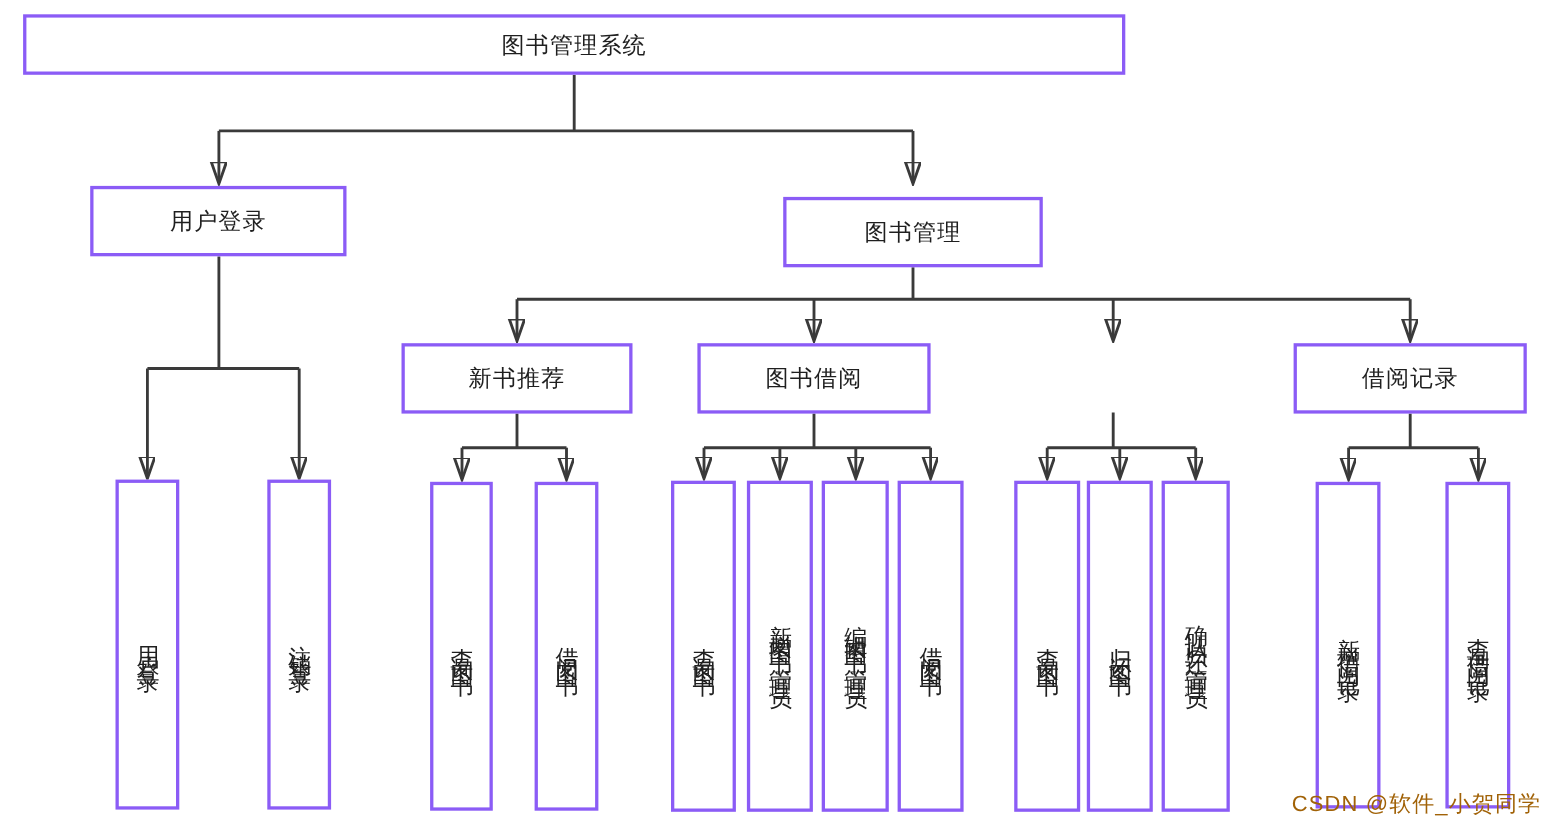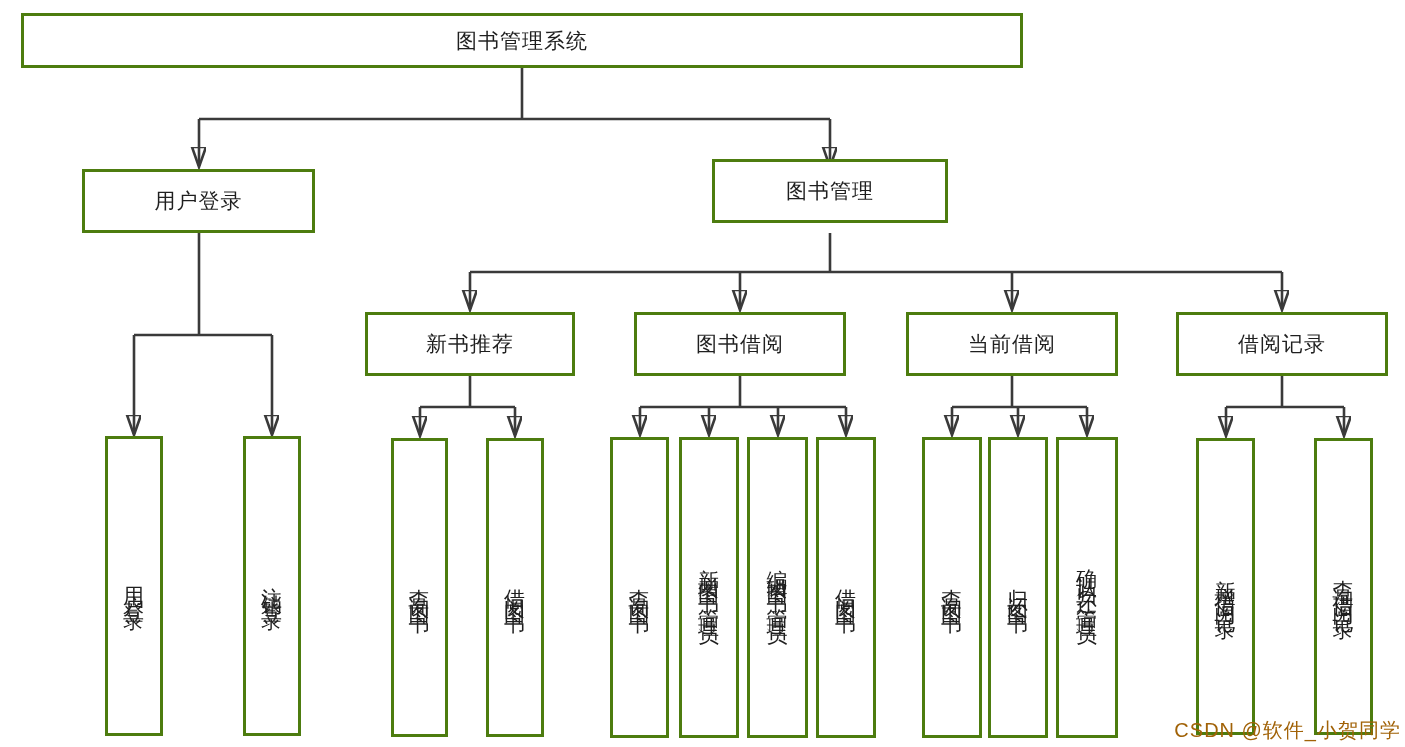--- a/index.html
+++ b/index.html
@@ -20,21 +20,21 @@
   .connectors path {
     stroke: #3a3a3a;
     stroke-width: 2.6;
     fill: none;
   }
   .connectors path.arrow { marker-end: url(#arrowhead); }
   .node {
     position: absolute;
     box-sizing: border-box;
     background: #ffffff;
-    border: 3px solid #4d7c0f;
+    border: 3px solid #8b5cf6;
     display: flex;
     align-items: center;
     justify-content: center;
     color: #1f1f1f;
     z-index: 2;
   }
   .node.h { font-size: 21px; letter-spacing: 1px; }
   .node.v span {
     writing-mode: vertical-rl;
     text-orientation: mixed;
@@ -109,25 +109,24 @@
     <g>
       <path d="M1282,375 L1282,407 M1226,407 L1344,407"></path>
       <path class="arrow" d="M1226,407 L1226,435"></path>
       <path class="arrow" d="M1344,407 L1344,435"></path>
     </g>
   </svg>
 
   <div class="node h" style="left:21px; top:13px; width:1002px; height:55px;">图书管理系统</div>
 
   <div class="node h" style="left:82px; top:169px; width:233px; height:64px;">用户登录</div>
-  <div class="node h" style="left:712px; top:159px; width:236px; height:64px;">图书管理</div>
+  <div class="node h" style="left:712px; top:179px; width:236px; height:64px;">图书管理</div>
 
   <div class="node h" style="left:365px; top:312px; width:210px; height:64px;">新书推荐</div>
   <div class="node h" style="left:634px; top:312px; width:212px; height:64px;">图书借阅</div>
-  <div class="node h" style="left:906px; top:312px; width:212px; height:64px;">当前借阅</div>
   <div class="node h" style="left:1176px; top:312px; width:212px; height:64px;">借阅记录</div>
 
   <div class="node v" style="left:105px; top:436px; width:58px; height:300px;">
     <span>用户登录</span>
   </div>
   <div class="node v" style="left:243px; top:436px; width:58px; height:300px;">
     <span>注销登录</span>
   </div>
 
   <div class="node v" style="left:391px; top:438px; width:57px; height:299px;">

